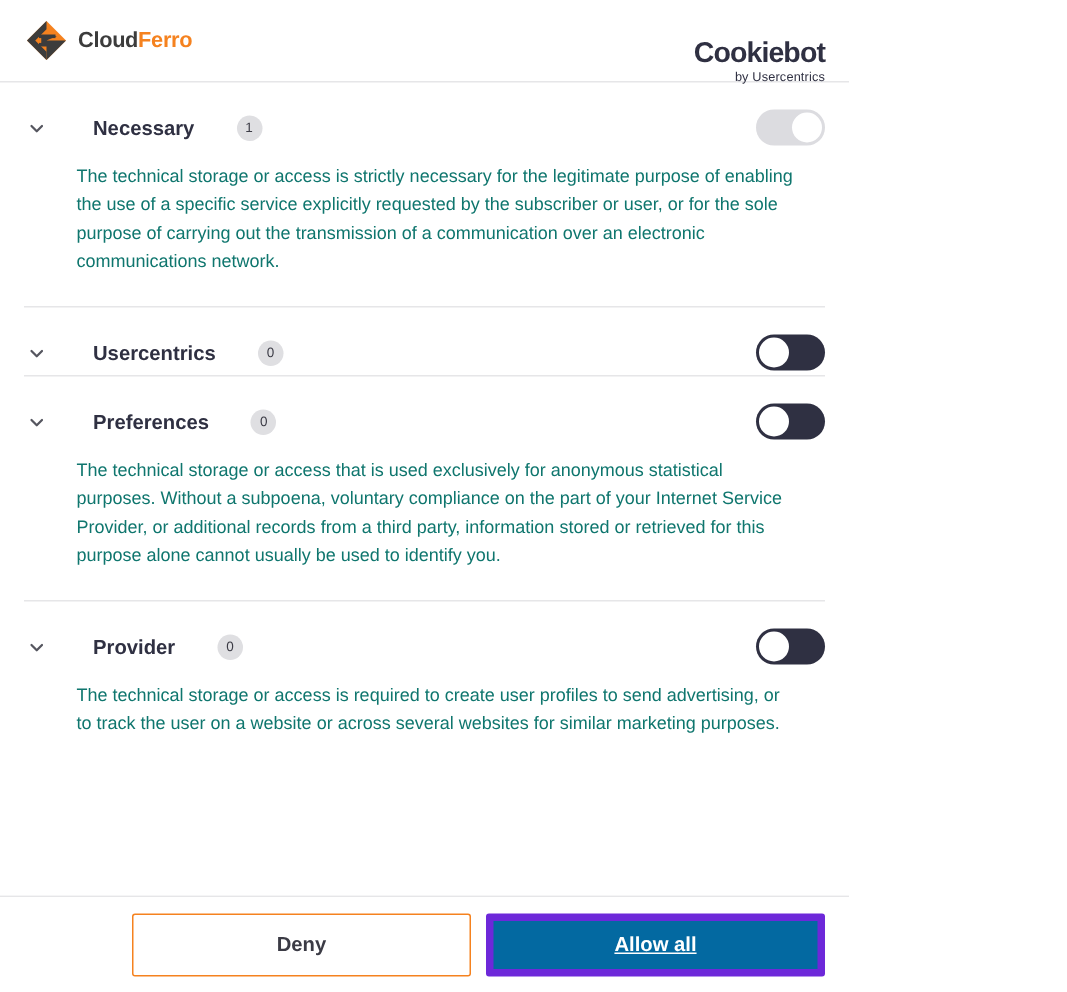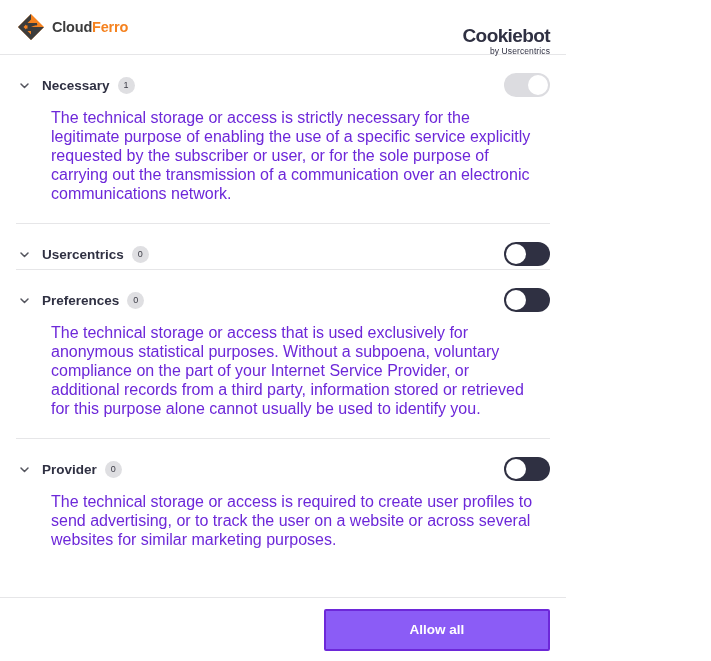--- a/index.html
+++ b/index.html
@@ -142,20 +142,21 @@
     border-top: 1px solid #e6e6e8;
   }
   .cat-inner {
     padding: 17px 0 2px 0;
   }
   .cat-head {
     display: flex;
     align-items: center;
     min-height: 26px;
     position: relative;
+    gap: 20px;
   }
   .chevron {
     width: 16px;
     height: 16px;
     flex: 0 0 auto;
     margin-right: 10px;
     display: flex;
     align-items: center;
     justify-content: center;
     cursor: pointer;
@@ -205,23 +206,23 @@
     cursor: default;
   }
   .toggle.locked-on .knob { right: 2px; }
   .toggle.off {
     background: #2f3042;
   }
   .toggle.off .knob { left: 2px; }
 
   .cat-desc {
     margin: 10px 17px 0 35px;
-    font-size: 16px;
+    font-size: 12px;
     line-height: 19px;
-    color: #6d28d9;
+    color: #0f766e;
     padding-bottom: 18px;
   }
   .cat-inner.last .cat-desc { padding-bottom: 6px; }
 
   
   .footer {
     height: 64px;
     min-height: 64px;
     display: flex;
     align-items: center;
@@ -244,23 +245,24 @@
     cursor: pointer;
     box-sizing: border-box;
     user-select: none;
   }
   .btn-deny {
     background: #ffffff;
     color: #3b3b45;
     border: 1px solid #f5821f;
   }
   .btn-allow {
-    background: #8b5cf6;
+    background: #0369a1;
     color: #ffffff;
-    border: 2px solid #6d28d9;
+    border: 5px solid #6d28d9;
+    text-decoration: underline;
   }
 </style>
 </head>
 <body>
 
 <div class="dialog">
 
   <div class="header">
 
     <div class="brand-logo">
@@ -358,18 +360,21 @@
           </div>
           <div class="cat-desc">The technical storage or access is required to create user profiles to send advertising, or to track the user on a website or across several websites for similar marketing purposes.</div>
         </div>
       </div>
 
     </div>
     <div class="fade-bottom"></div>
   </div>
 
   <div class="footer">
+    <div class="btn btn-deny">
+      <span>Deny</span>
+    </div>
     <div class="btn btn-allow">
       <span>Allow all</span>
     </div>
   </div>
 
 </div>
 
 </body></html>

